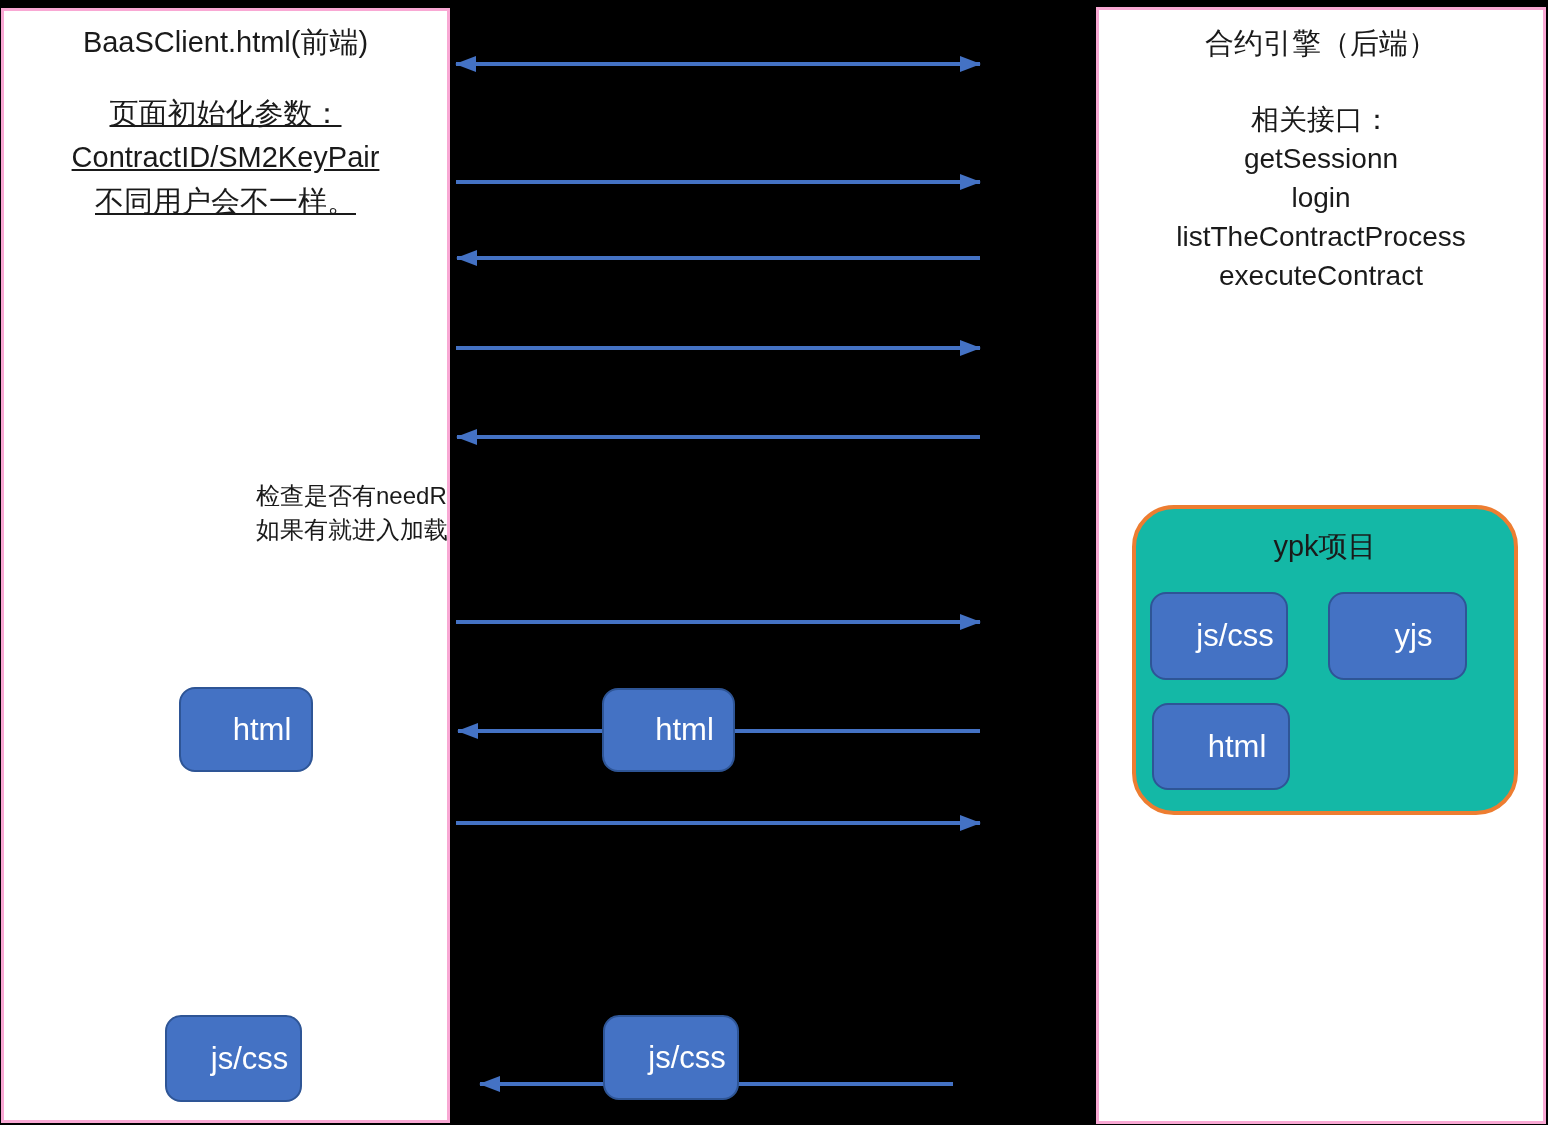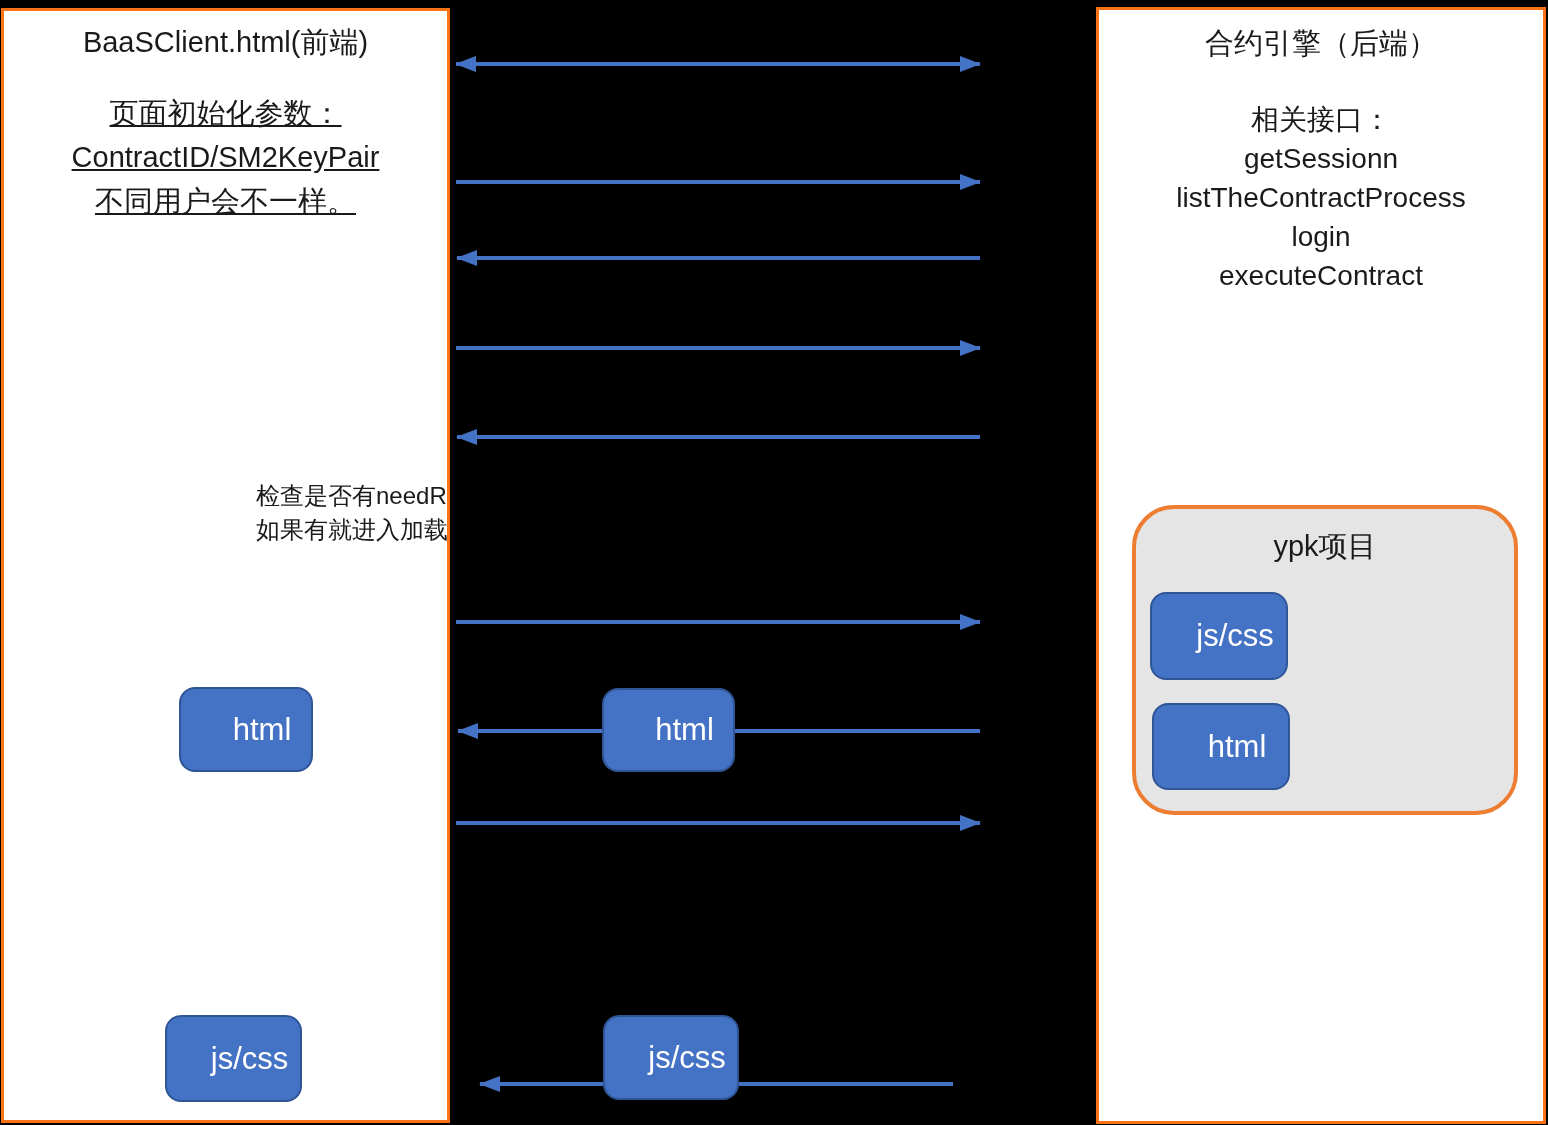--- a/index.html
+++ b/index.html
@@ -7,21 +7,21 @@
     width: 1548px; height: 1125px;
     position: relative;
     background: #000000;
     font-family: "Liberation Sans", sans-serif;
     color: #1a1a1a;
     overflow: hidden;
   }
   .panel {
     position: absolute;
     background: #ffffff;
-    border: 3px solid #f97316;
+    border: 3px solid #f9a8d4;
     box-sizing: border-box;
     overflow: hidden;
     z-index: 1;
   }
   #left-panel  { left: 1px;   top: 8px; width: 449px; height: 1115px; }
   #right-panel { left: 1096px; top: 7px; width: 450px; height: 1117px; }
 
   .panel-title {
     position: absolute; left: 0; width: 100%;
     text-align: center; font-size: 29px; white-space: nowrap;
@@ -57,21 +57,21 @@
   #left-html-box  { left: 175px; top: 676px;  width: 134px; height: 85px; }
   #left-jscss-box { left: 161px; top: 1004px; width: 137px; height: 87px; }
 
   #mid-html-box  { left: 602px; top: 688px;  width: 133px; height: 84px; }
   #mid-jscss-box { left: 603px; top: 1015px; width: 136px; height: 85px; }
 
   #ypk-box {
     position: absolute; left: 33px; top: 495px;
     width: 386px; height: 310px;
     border: 4px solid #ED7D31; border-radius: 42px;
-    box-sizing: border-box; background: #e5e5e5;
+    box-sizing: border-box; background: #14b8a6;
   }
   #ypk-title {
     position: absolute; top: 18px; left: 0; width: 100%;
     text-align: center; font-size: 29px;
   }
   #ypk-jscss-box { left: 14px;  top: 83px;  width: 138px; height: 88px; }
   #ypk-yjs-box   { left: 192px; top: 83px;  width: 139px; height: 88px; }
   #ypk-html-box  { left: 16px;  top: 194px; width: 138px; height: 87px; }
 
   #arrow-layer { position: absolute; left: 0; top: 0; width: 100%; height: 100%; z-index: 2; }
@@ -120,22 +120,23 @@
 </div>
 
 <div id="mid-html-box" class="node">html</div>
 <div id="mid-jscss-box" class="node">js/css</div>
 
 <div id="right-panel" class="panel">
   <div class="panel-title">合约引擎（后端）</div>
   <div class="api-block">
     <div>相关接口：</div>
     <div>getSessionn</div>
+    <div>login</div>
     <div>listTheContractProcess</div>
-    <div>login</div>
     <div>executeContract</div>
   </div>
   <div id="ypk-box">
     <div id="ypk-title">ypk项目</div>
     <div id="ypk-jscss-box" class="node">js/css</div>
+    <div id="ypk-yjs-box" class="node">yjs</div>
     <div id="ypk-html-box" class="node">html</div>
   </div>
 </div>
 
 </body></html>

